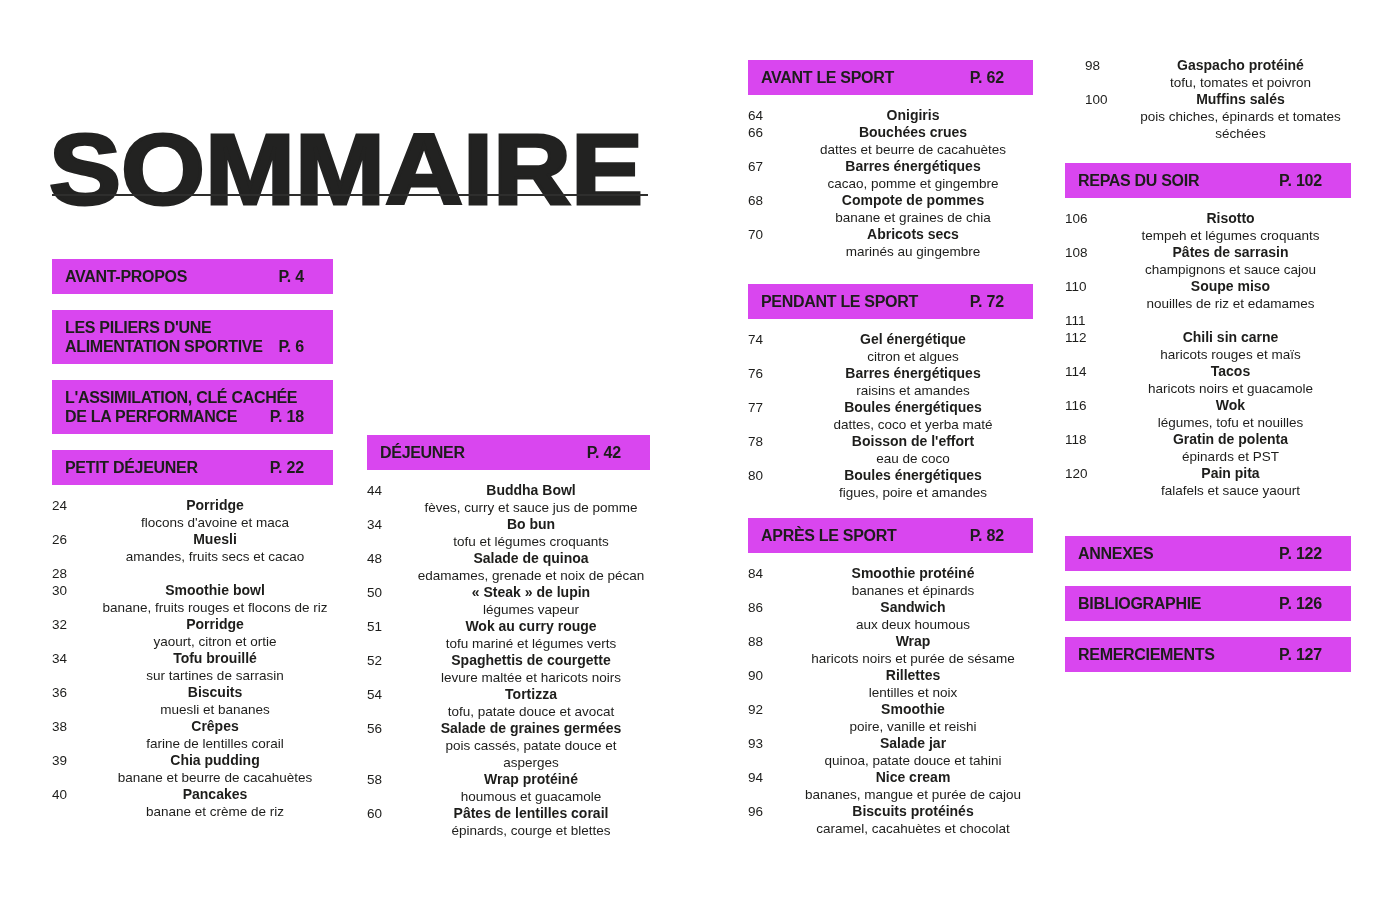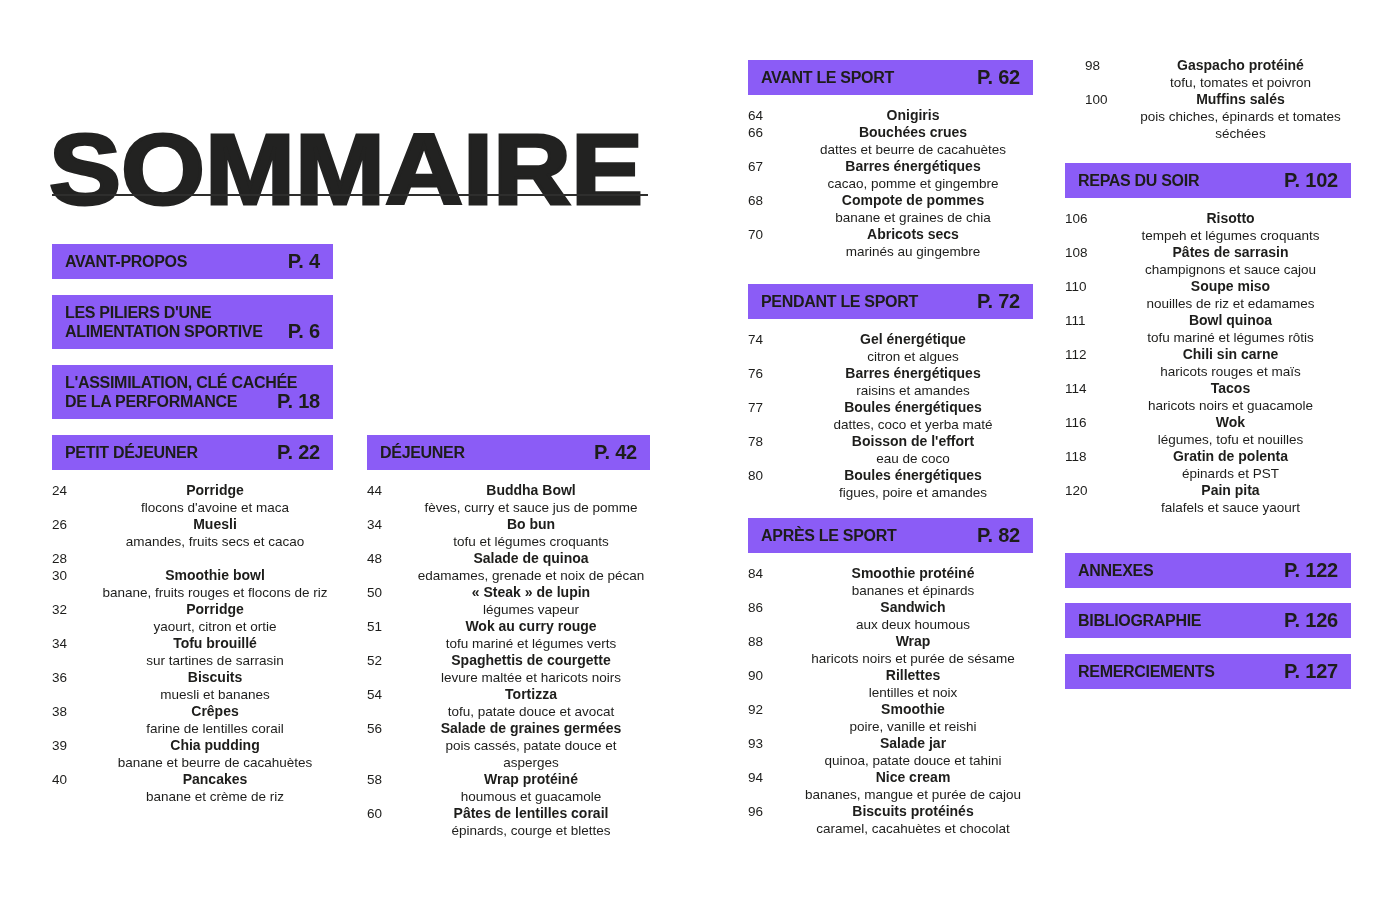--- a/index.html
+++ b/index.html
@@ -20,37 +20,37 @@
     position:absolute;left:52px;top:194px;width:596px;height:2px;
     background:#2e2e2d;
   }
   .col{position:absolute;}
   .col1{left:52px;top:244px;width:281px;}
   .col2{left:367px;top:435px;width:283px;}
   .col3{left:748px;top:60px;width:285px;}
   .col4{left:1065px;top:57px;width:286px;}
 
   .yellow-block{
-    position:relative;background:#8b5cf6;
+    position:relative;background:#d946ef;
     padding:8px 13px;margin:0 0 12px 0;
   }
-  .gap{margin-bottom:16px;}
+  .gap{margin-bottom:16px;margin-top:15px;}
   .mt15{margin-top:15px;}
   .mt16{margin-top:16px;}
   .mt17{margin-top:17px;}
   .mt21{margin-top:21px;}
   .mt24{margin-top:24px;}
   .mt37{margin-top:37px;}
   .yb-label{
     display:block;font-size:16px;line-height:19px;font-weight:800;
     letter-spacing:-0.3px;white-space:pre-line;color:#1d1d1b;
   }
   .yb-page{
-    position:absolute;right:13px;bottom:8px;
-    font-size:20px;line-height:19px;font-weight:800;letter-spacing:-0.2px;
+    position:absolute;right:29px;bottom:8px;
+    font-size:16px;line-height:19px;font-weight:800;letter-spacing:-0.2px;
   }
 
   .entries{
     list-style:none;margin:0;padding:0;
     font-size:13.5px;line-height:17px;
   }
   .entries.mt0{margin-top:0;margin-left:20px;}
   .entry{display:grid;grid-template-columns:45px 1fr;}
   .entry .num{display:block;}
   .entry .txt{display:block;text-align:center;}
@@ -463,24 +463,20 @@
       <li class="entry">
         <span class="num">110</span>
         <span class="txt">
           <span class="title">Soupe miso</span>
           <span class="sub">nouilles de riz et edamames</span>
         </span>
       </li>
 
       <li class="entry">
         <span class="num">111</span>
-        <span class="txt">
-          <span class="title">Bowl quinoa</span>
-          <span class="sub">tofu mariné et légumes rôtis</span>
-        </span>
       </li>
 
       <li class="entry">
         <span class="num">112</span>
         <span class="txt">
           <span class="title">Chili sin carne</span>
           <span class="sub">haricots rouges et maïs</span>
         </span>
       </li>
 

